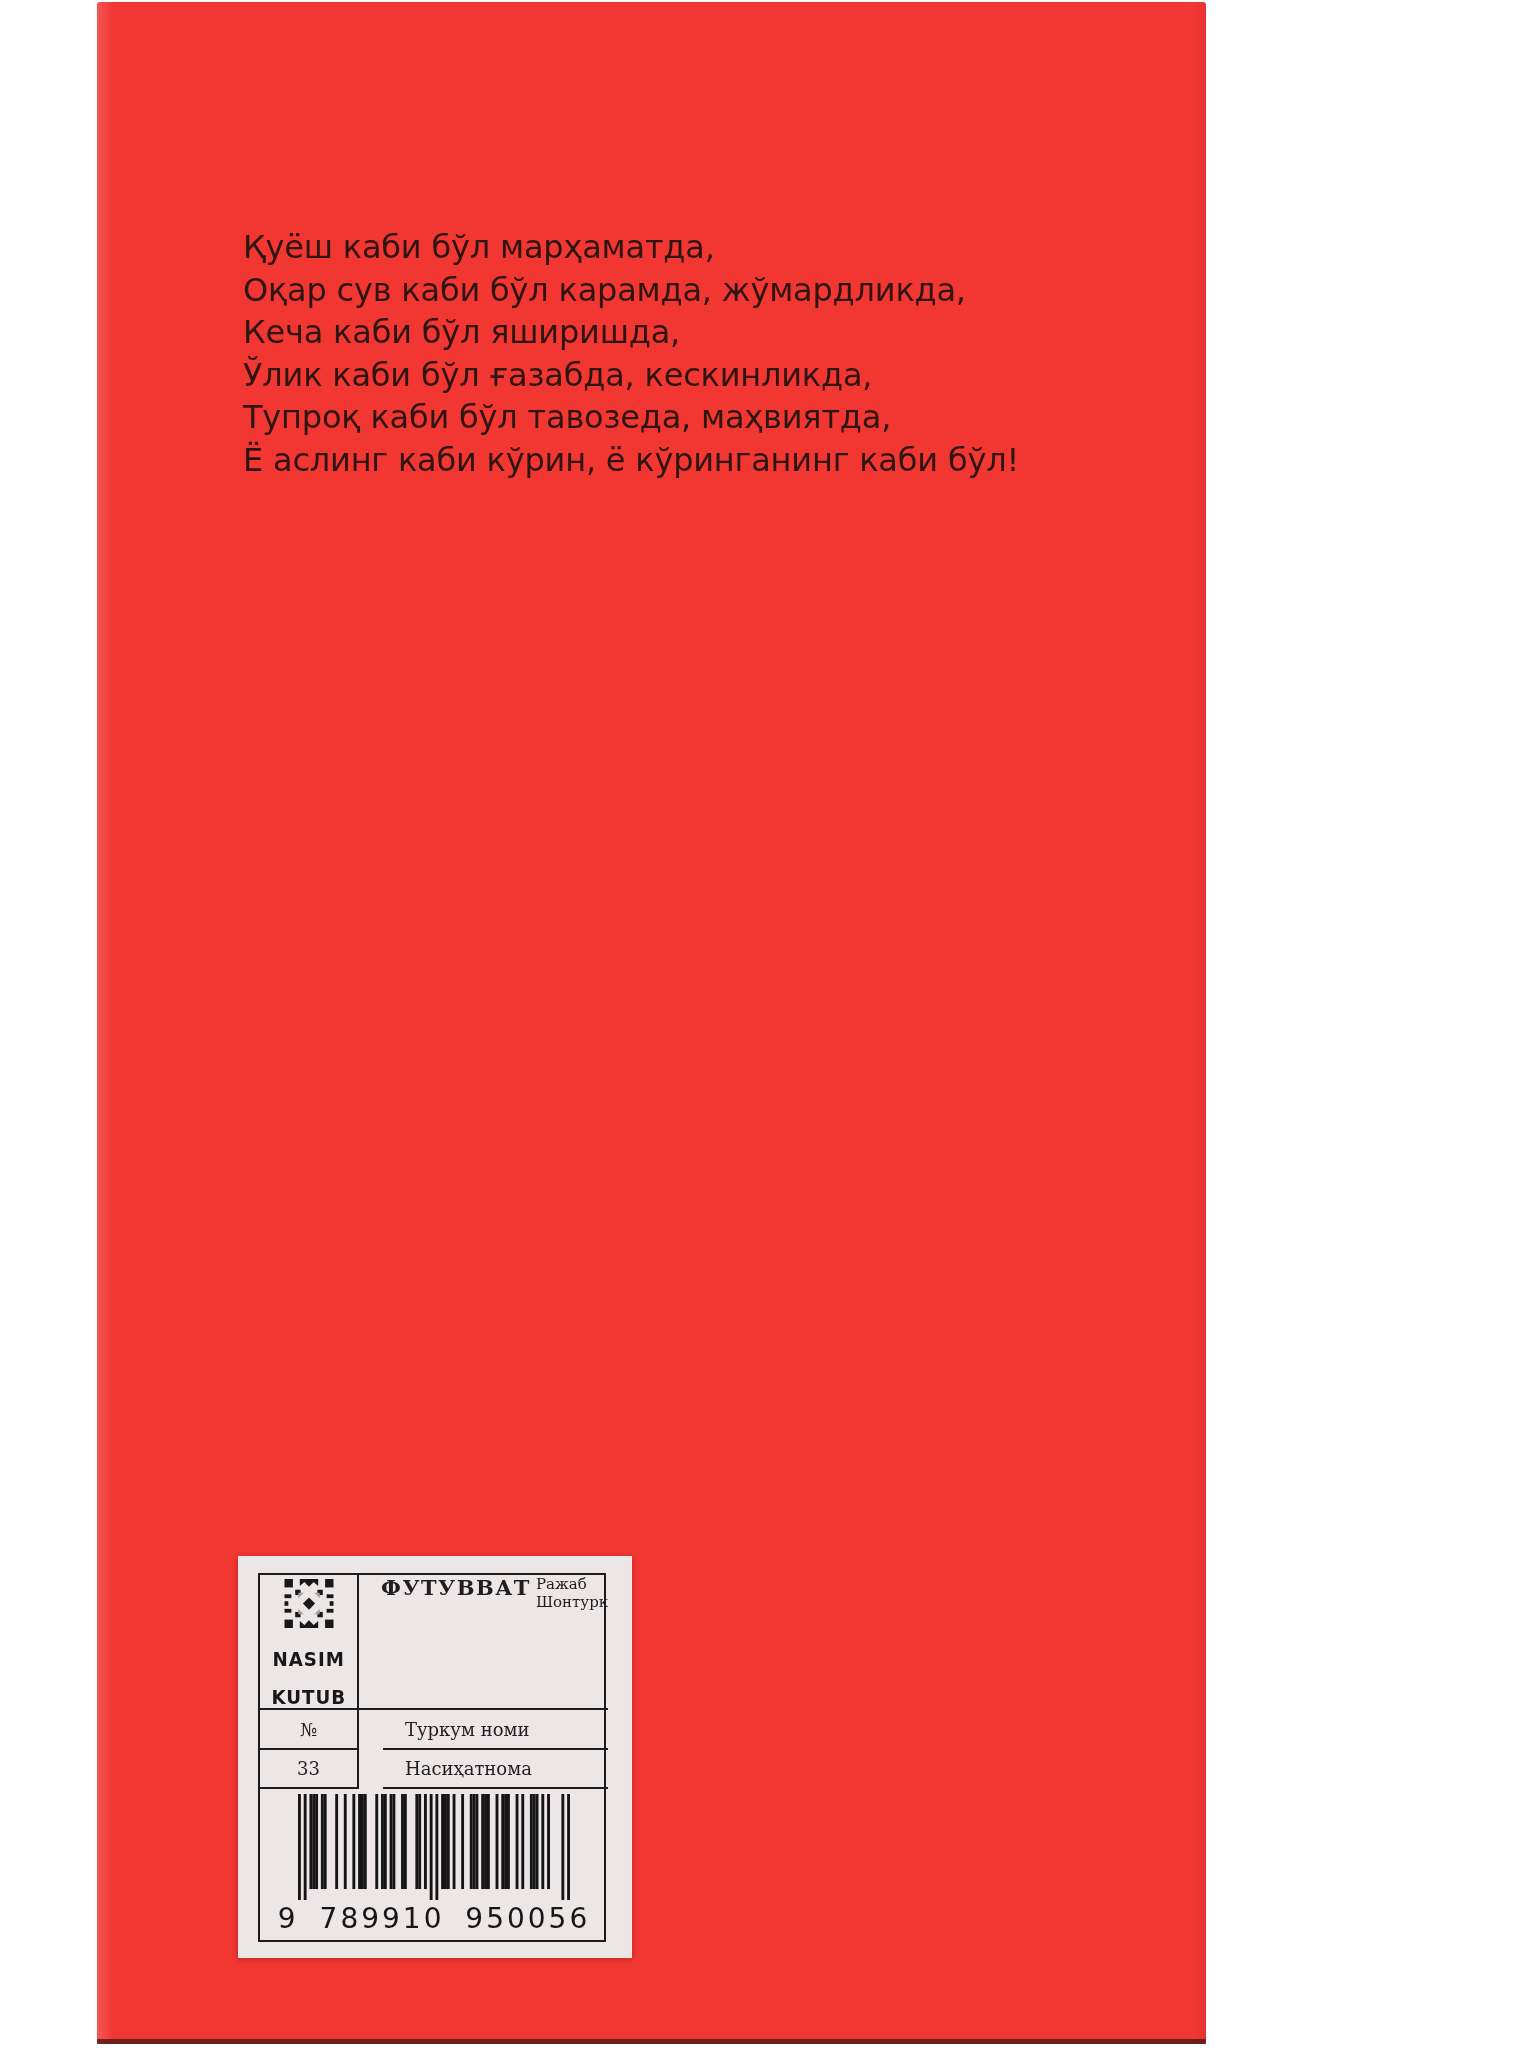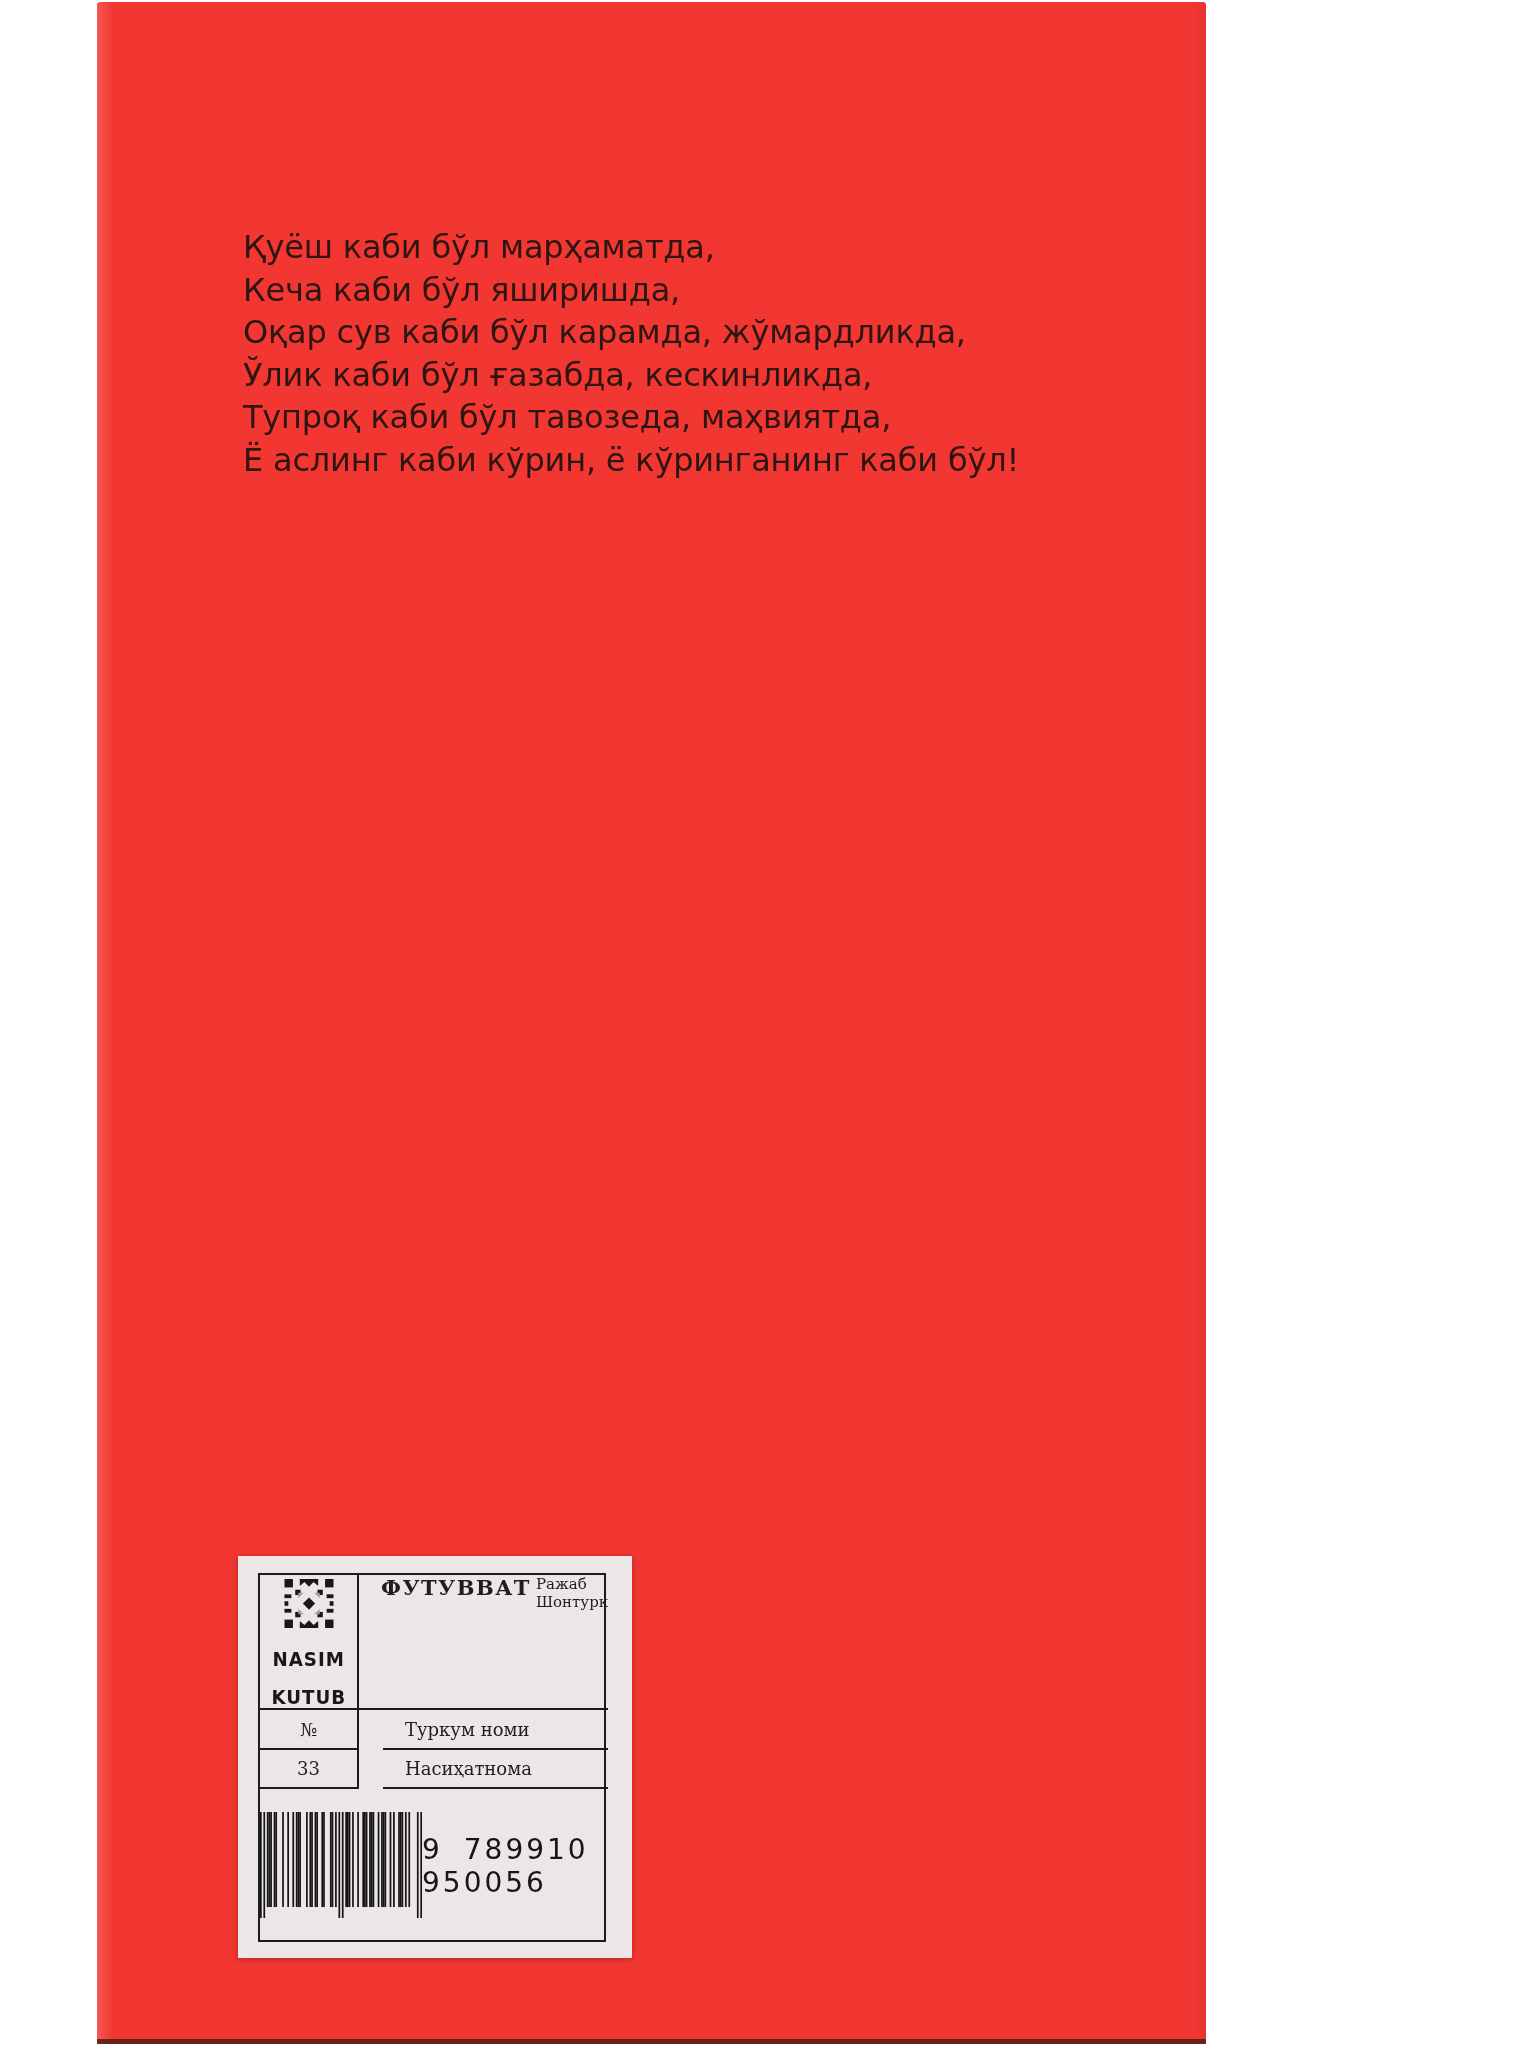--- a/index.html
+++ b/index.html
@@ -26,36 +26,36 @@
   .logo-cell{flex-direction:column;justify-content:center;gap:20px;padding-top:4px;}
   .logo-word{font-weight:bold;font-size:19px;line-height:22px;letter-spacing:1px;
          color:#181818;transform:scaleX(.96);}
   .title-cell{flex-direction:row;align-items:flex-start;justify-content:center;
          padding-left:22px;gap:5px;font-family:"DejaVu Serif",serif;}
   .book-title{font-weight:bold;font-size:21px;letter-spacing:1.5px;}
   .book-author{font-size:15px;}
   .serif-cell{font-family:"DejaVu Serif",serif;font-size:18px;}
   .cat-cell{padding-left:22px;margin-left:24px;}
   .cat-value{font-weight:normal;}
-  .barcode-cell{grid-column:1 / -1;justify-content:center;
+  .barcode-cell{grid-column:1 / -1;flex-direction:column;justify-content:center;
          padding-top:0;}
   .barcode-bars{width:272px;height:106px;display:block;}
   .barcode-digits{margin-top:2px;font-size:28px;letter-spacing:3px;word-spacing:9px;
          color:#161616;font-family:"DejaVu Sans",sans-serif;}
 </style>
 </head>
 <body>
 
 <div class="page">
   <div class="cover">
 
     <div class="poem">
       <div>Қуёш каби бўл марҳаматда,</div>
+      <div>Оқар сув каби бўл карамда, жўмардликда,</div>
       <div>Кеча каби бўл яширишда,</div>
-      <div>Оқар сув каби бўл карамда, жўмардликда,</div>
       <div>Ўлик каби бўл ғазабда, кескинликда,</div>
       <div>Тупроқ каби бўл тавозеда, маҳвиятда,</div>
       <div>Ё аслинг каби кўрин, ё кўринганинг каби бўл!</div>
     </div>
 
     <div class="label">
       <div class="lbl-table">
 
         <div class="cell c-left r-line logo-cell">
           <svg class="logo-emblem" width="62" height="62" viewBox="0 0 64 64">

